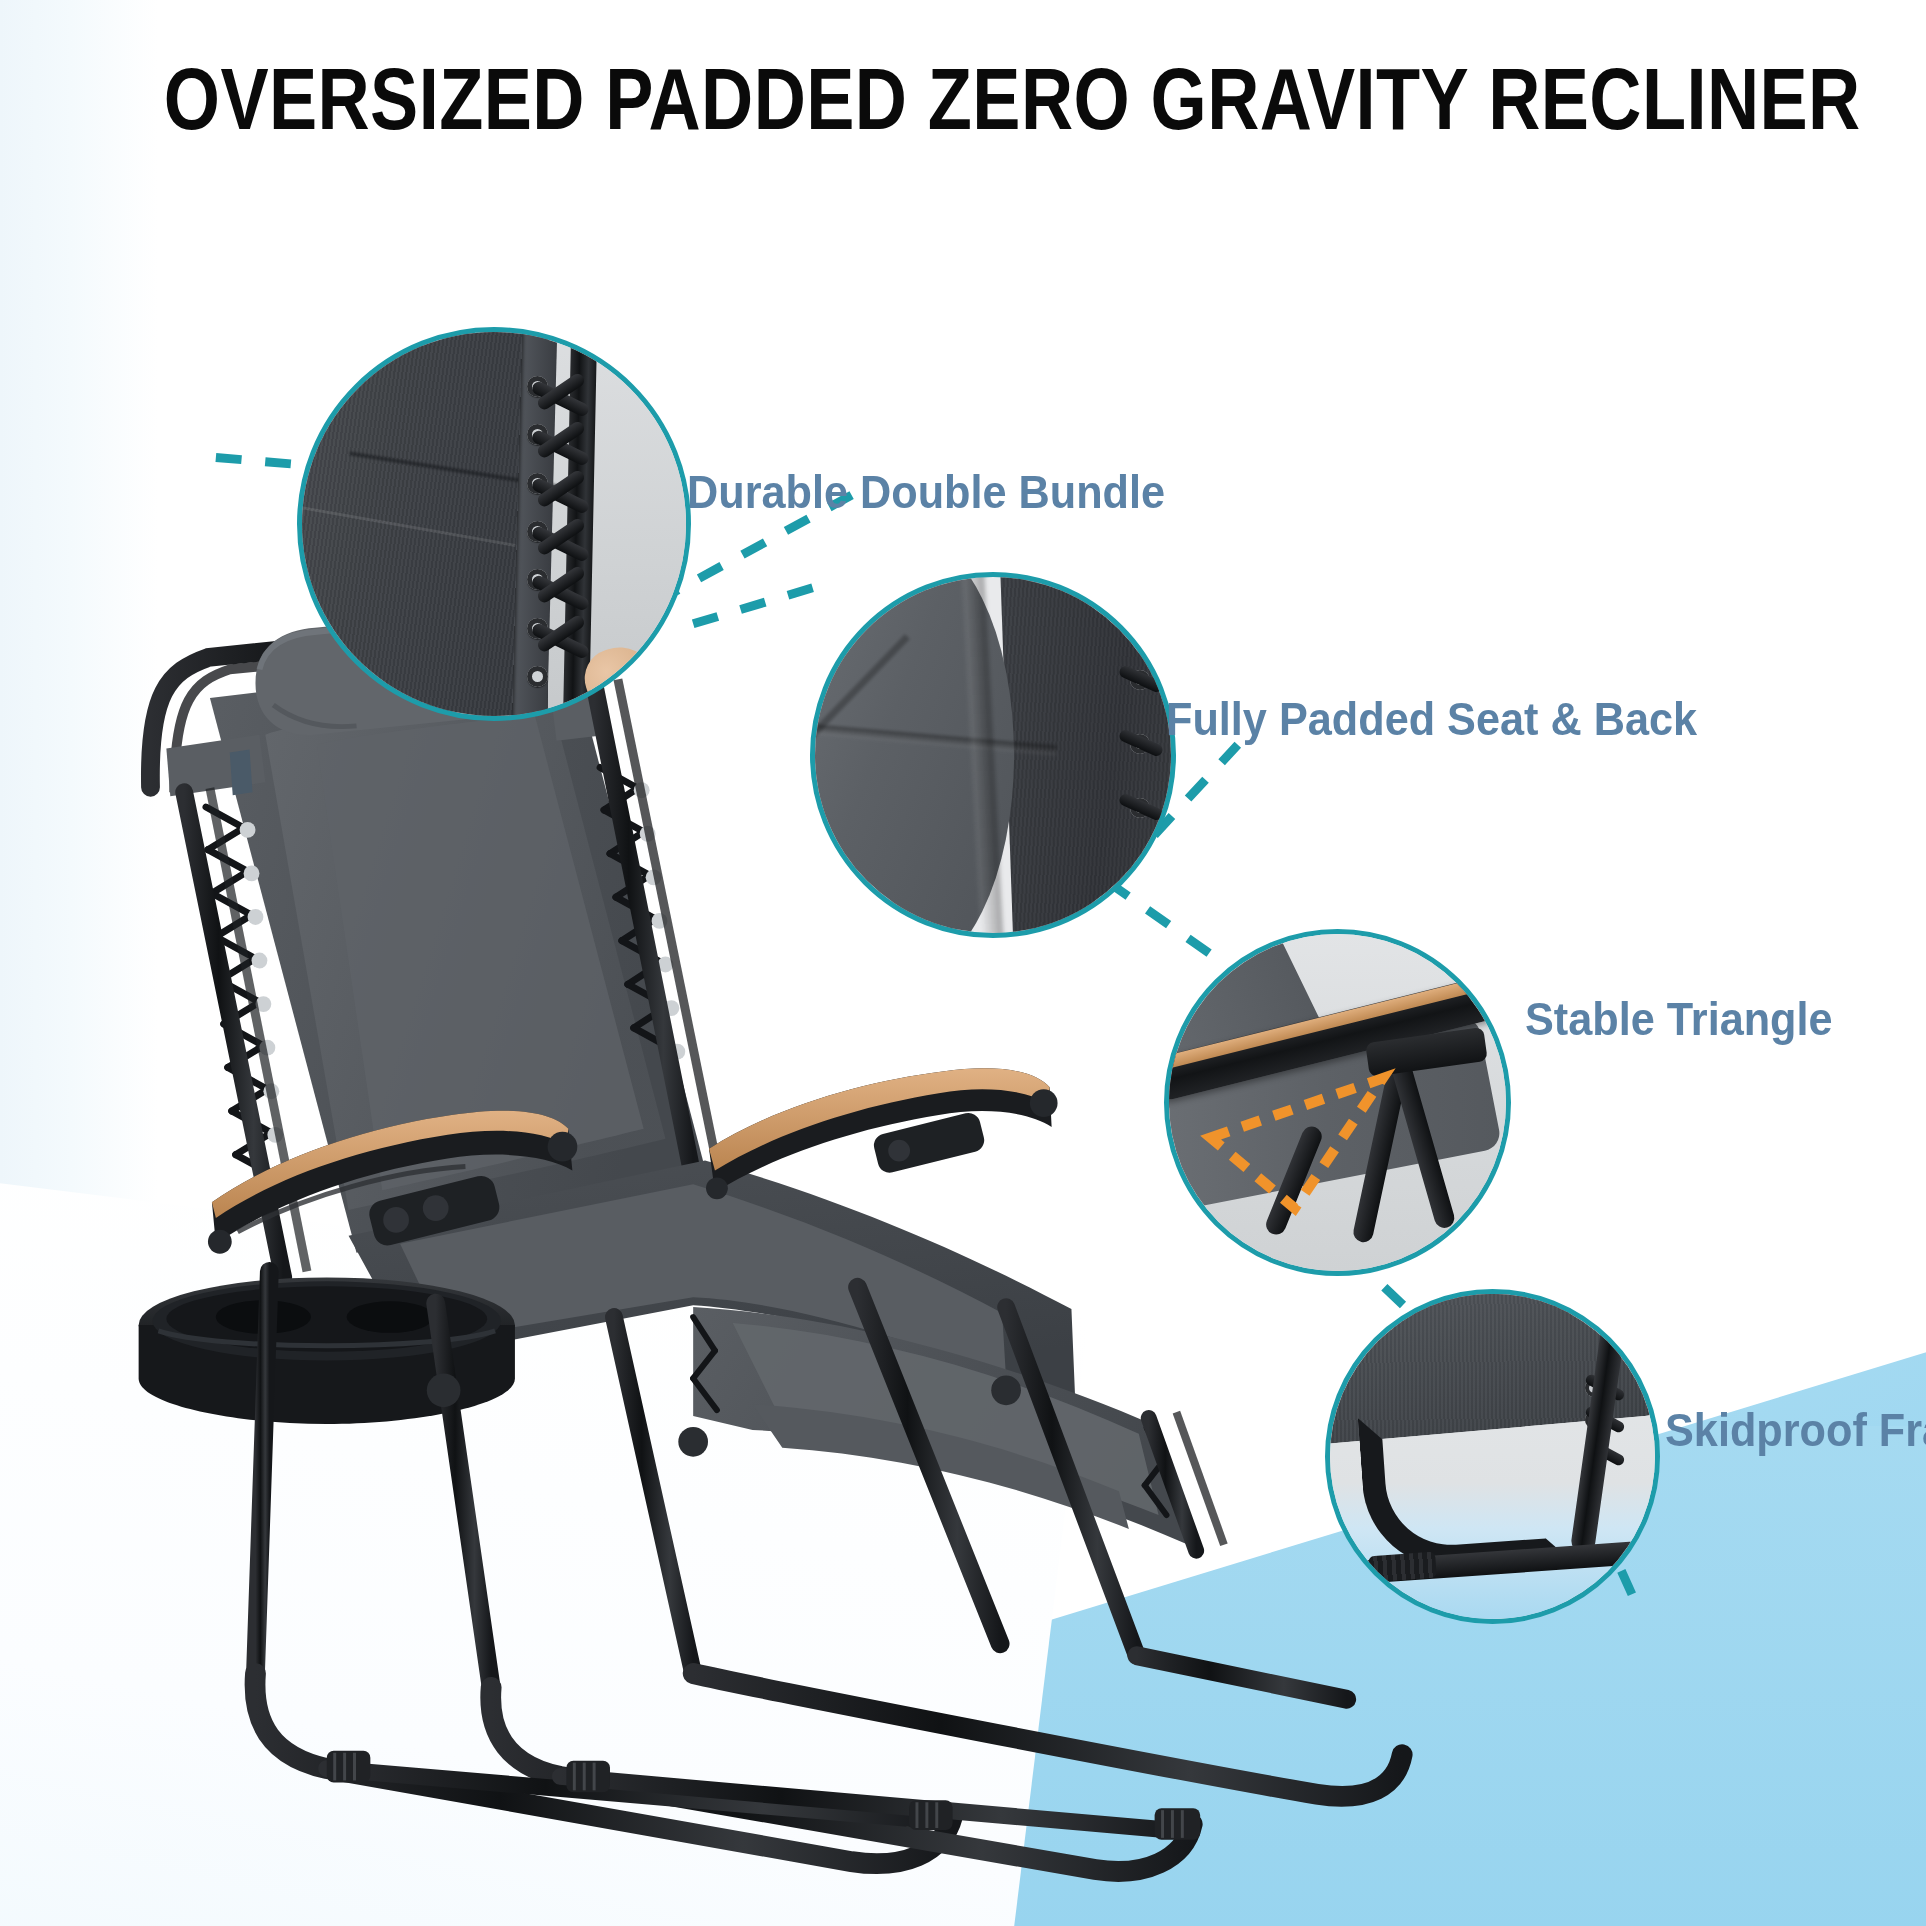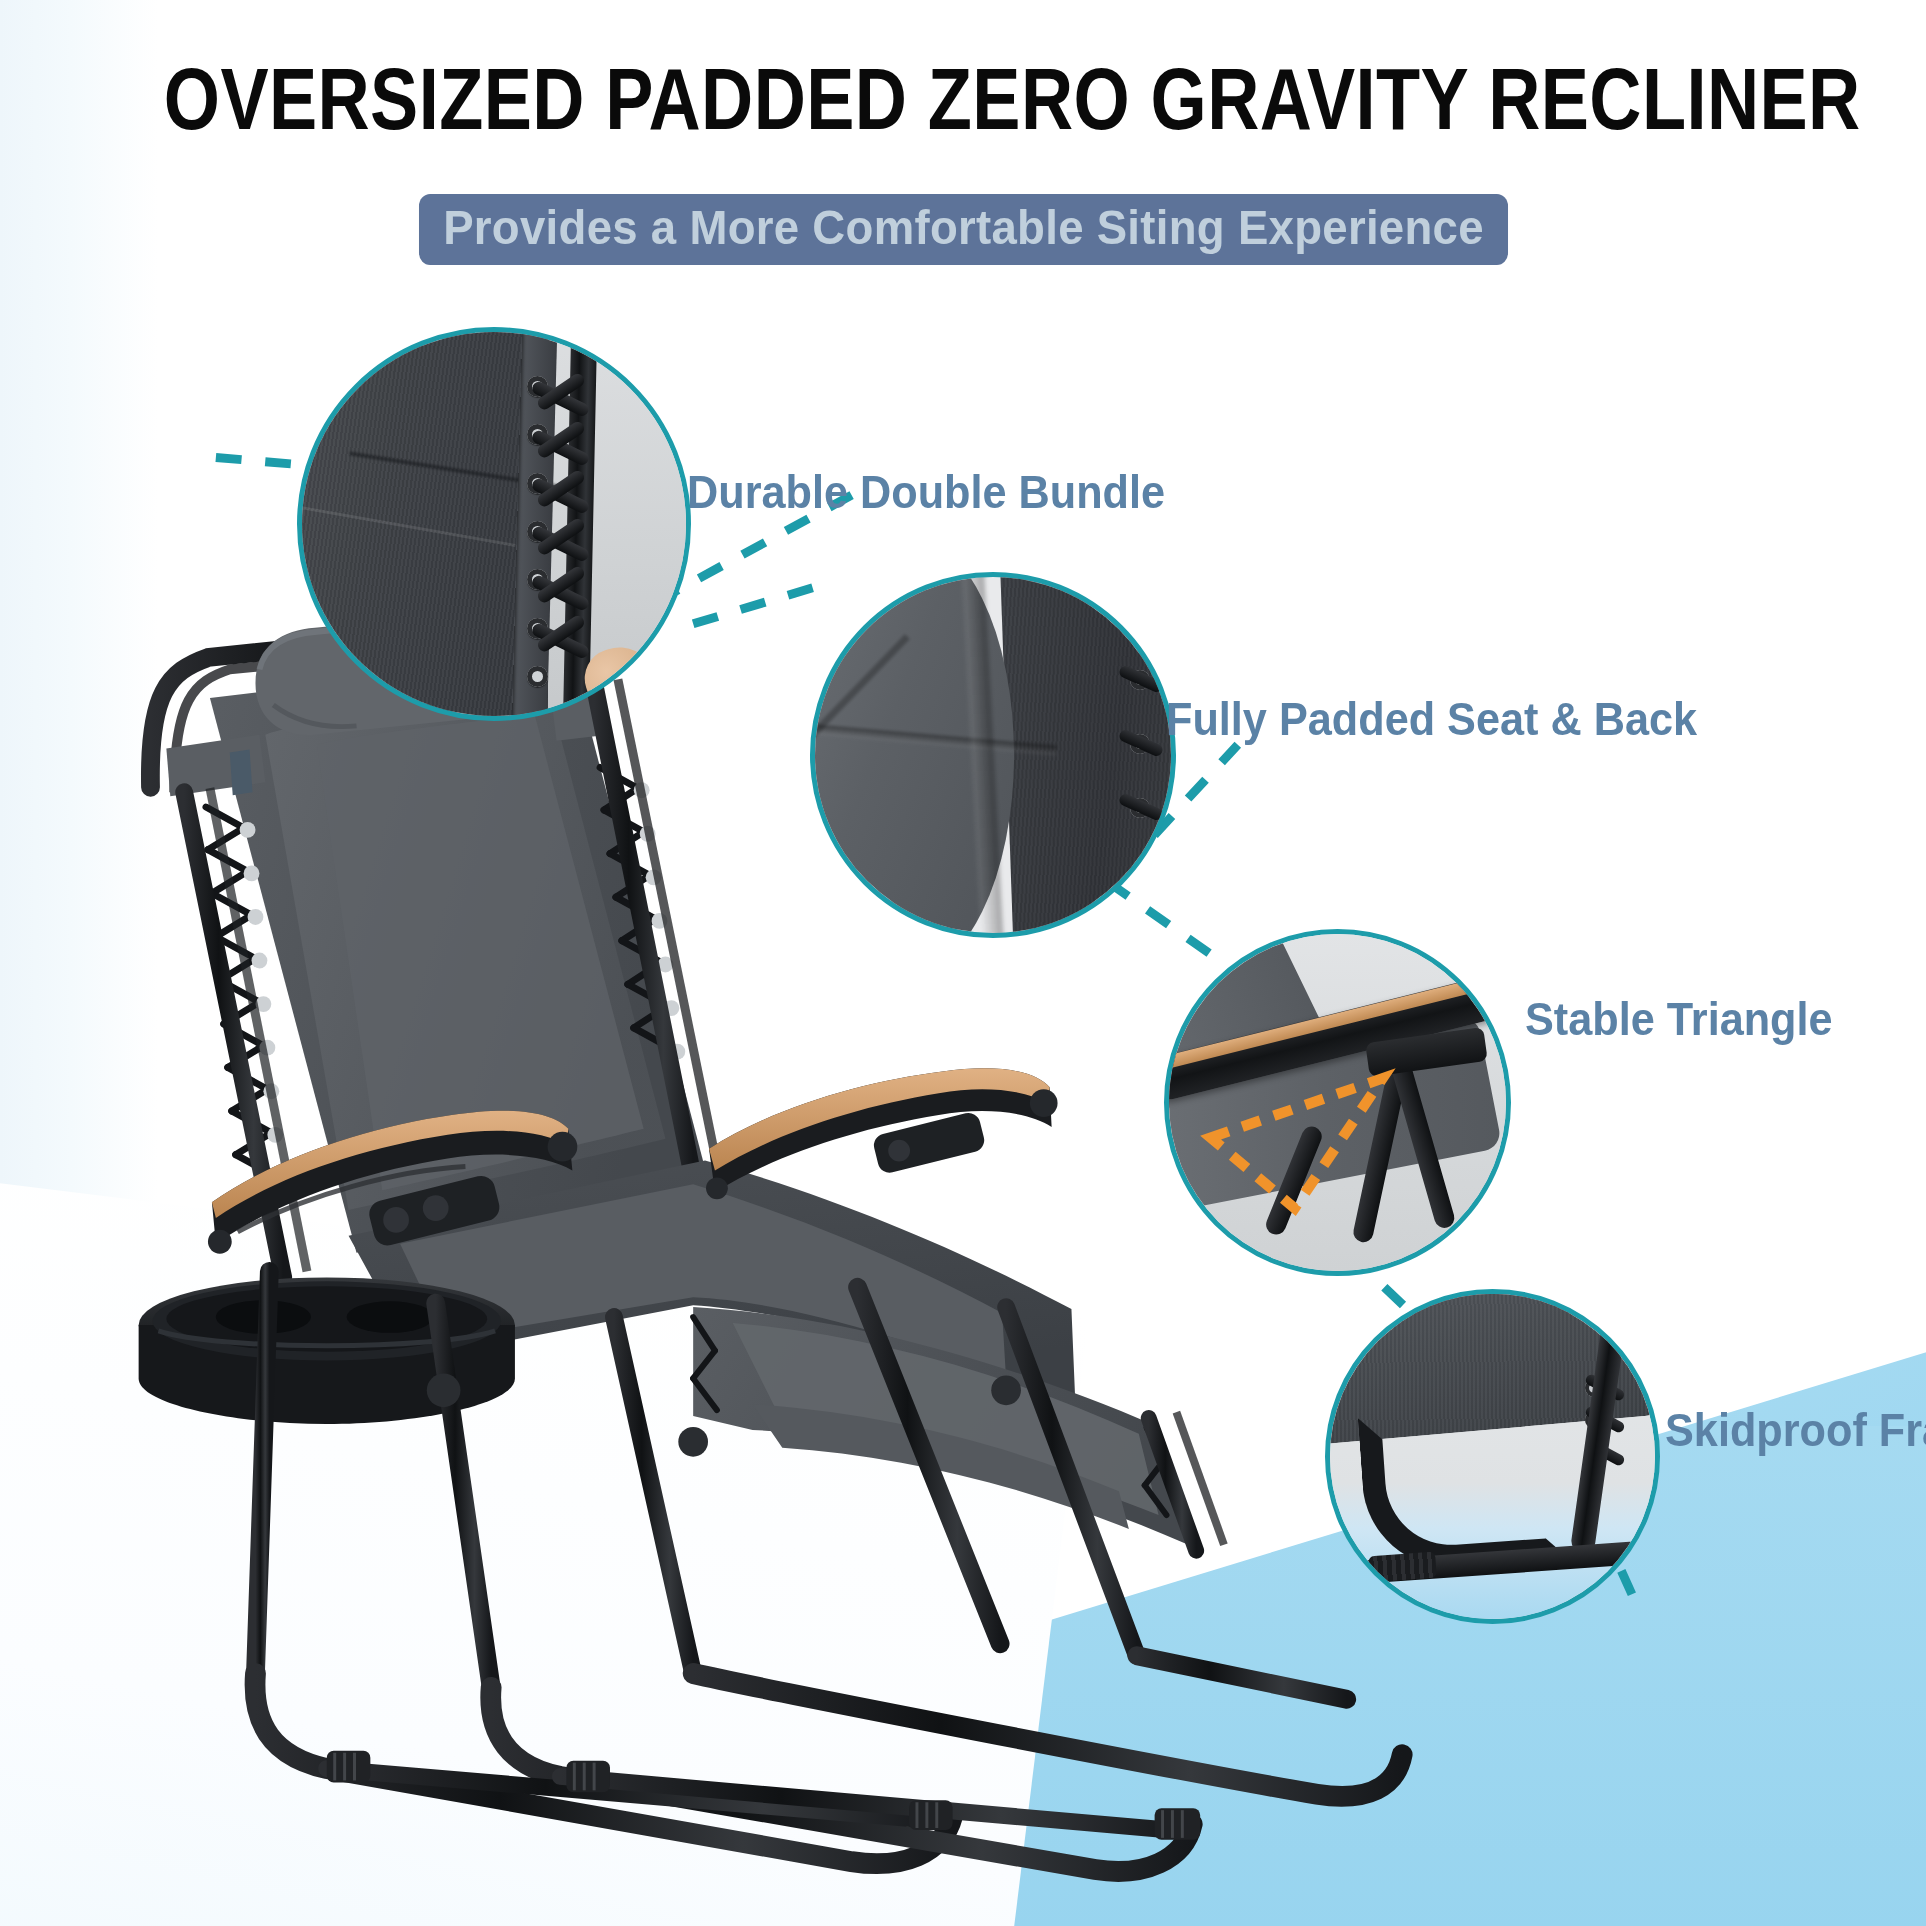--- a/index.html
+++ b/index.html
@@ -338,23 +338,20 @@
 
 <div id="stage">
 
   <div class="bg-left-band"></div>
   <div class="bg-blue-sweep"></div>
   <div class="bg-blue-sweep2"></div>
   <div class="bg-white-wedge"></div>
   <div class="bg-white-wedge2"></div>
 
   <div class="title">OVERSIZED PADDED ZERO GRAVITY RECLINER</div>
-  <div class="subtitle-wrap">
-    <div class="subtitle">Provides a More Comfortable Siting Experience</div>
-  </div>
 
   <div class="chair">
     <svg viewBox="0 0 1946 1946" xmlns="http://www.w3.org/2000/svg">
       <defs>
         <linearGradient id="fabA" x1="0" y1="0" x2="1" y2="0.3">
           <stop offset="0" stop-color="#5a5e63"></stop>
           <stop offset="0.5" stop-color="#4e5257"></stop>
           <stop offset="1" stop-color="#44484d"></stop>
         </linearGradient>
         <linearGradient id="fabB" x1="0" y1="0" x2="1" y2="0.4">

